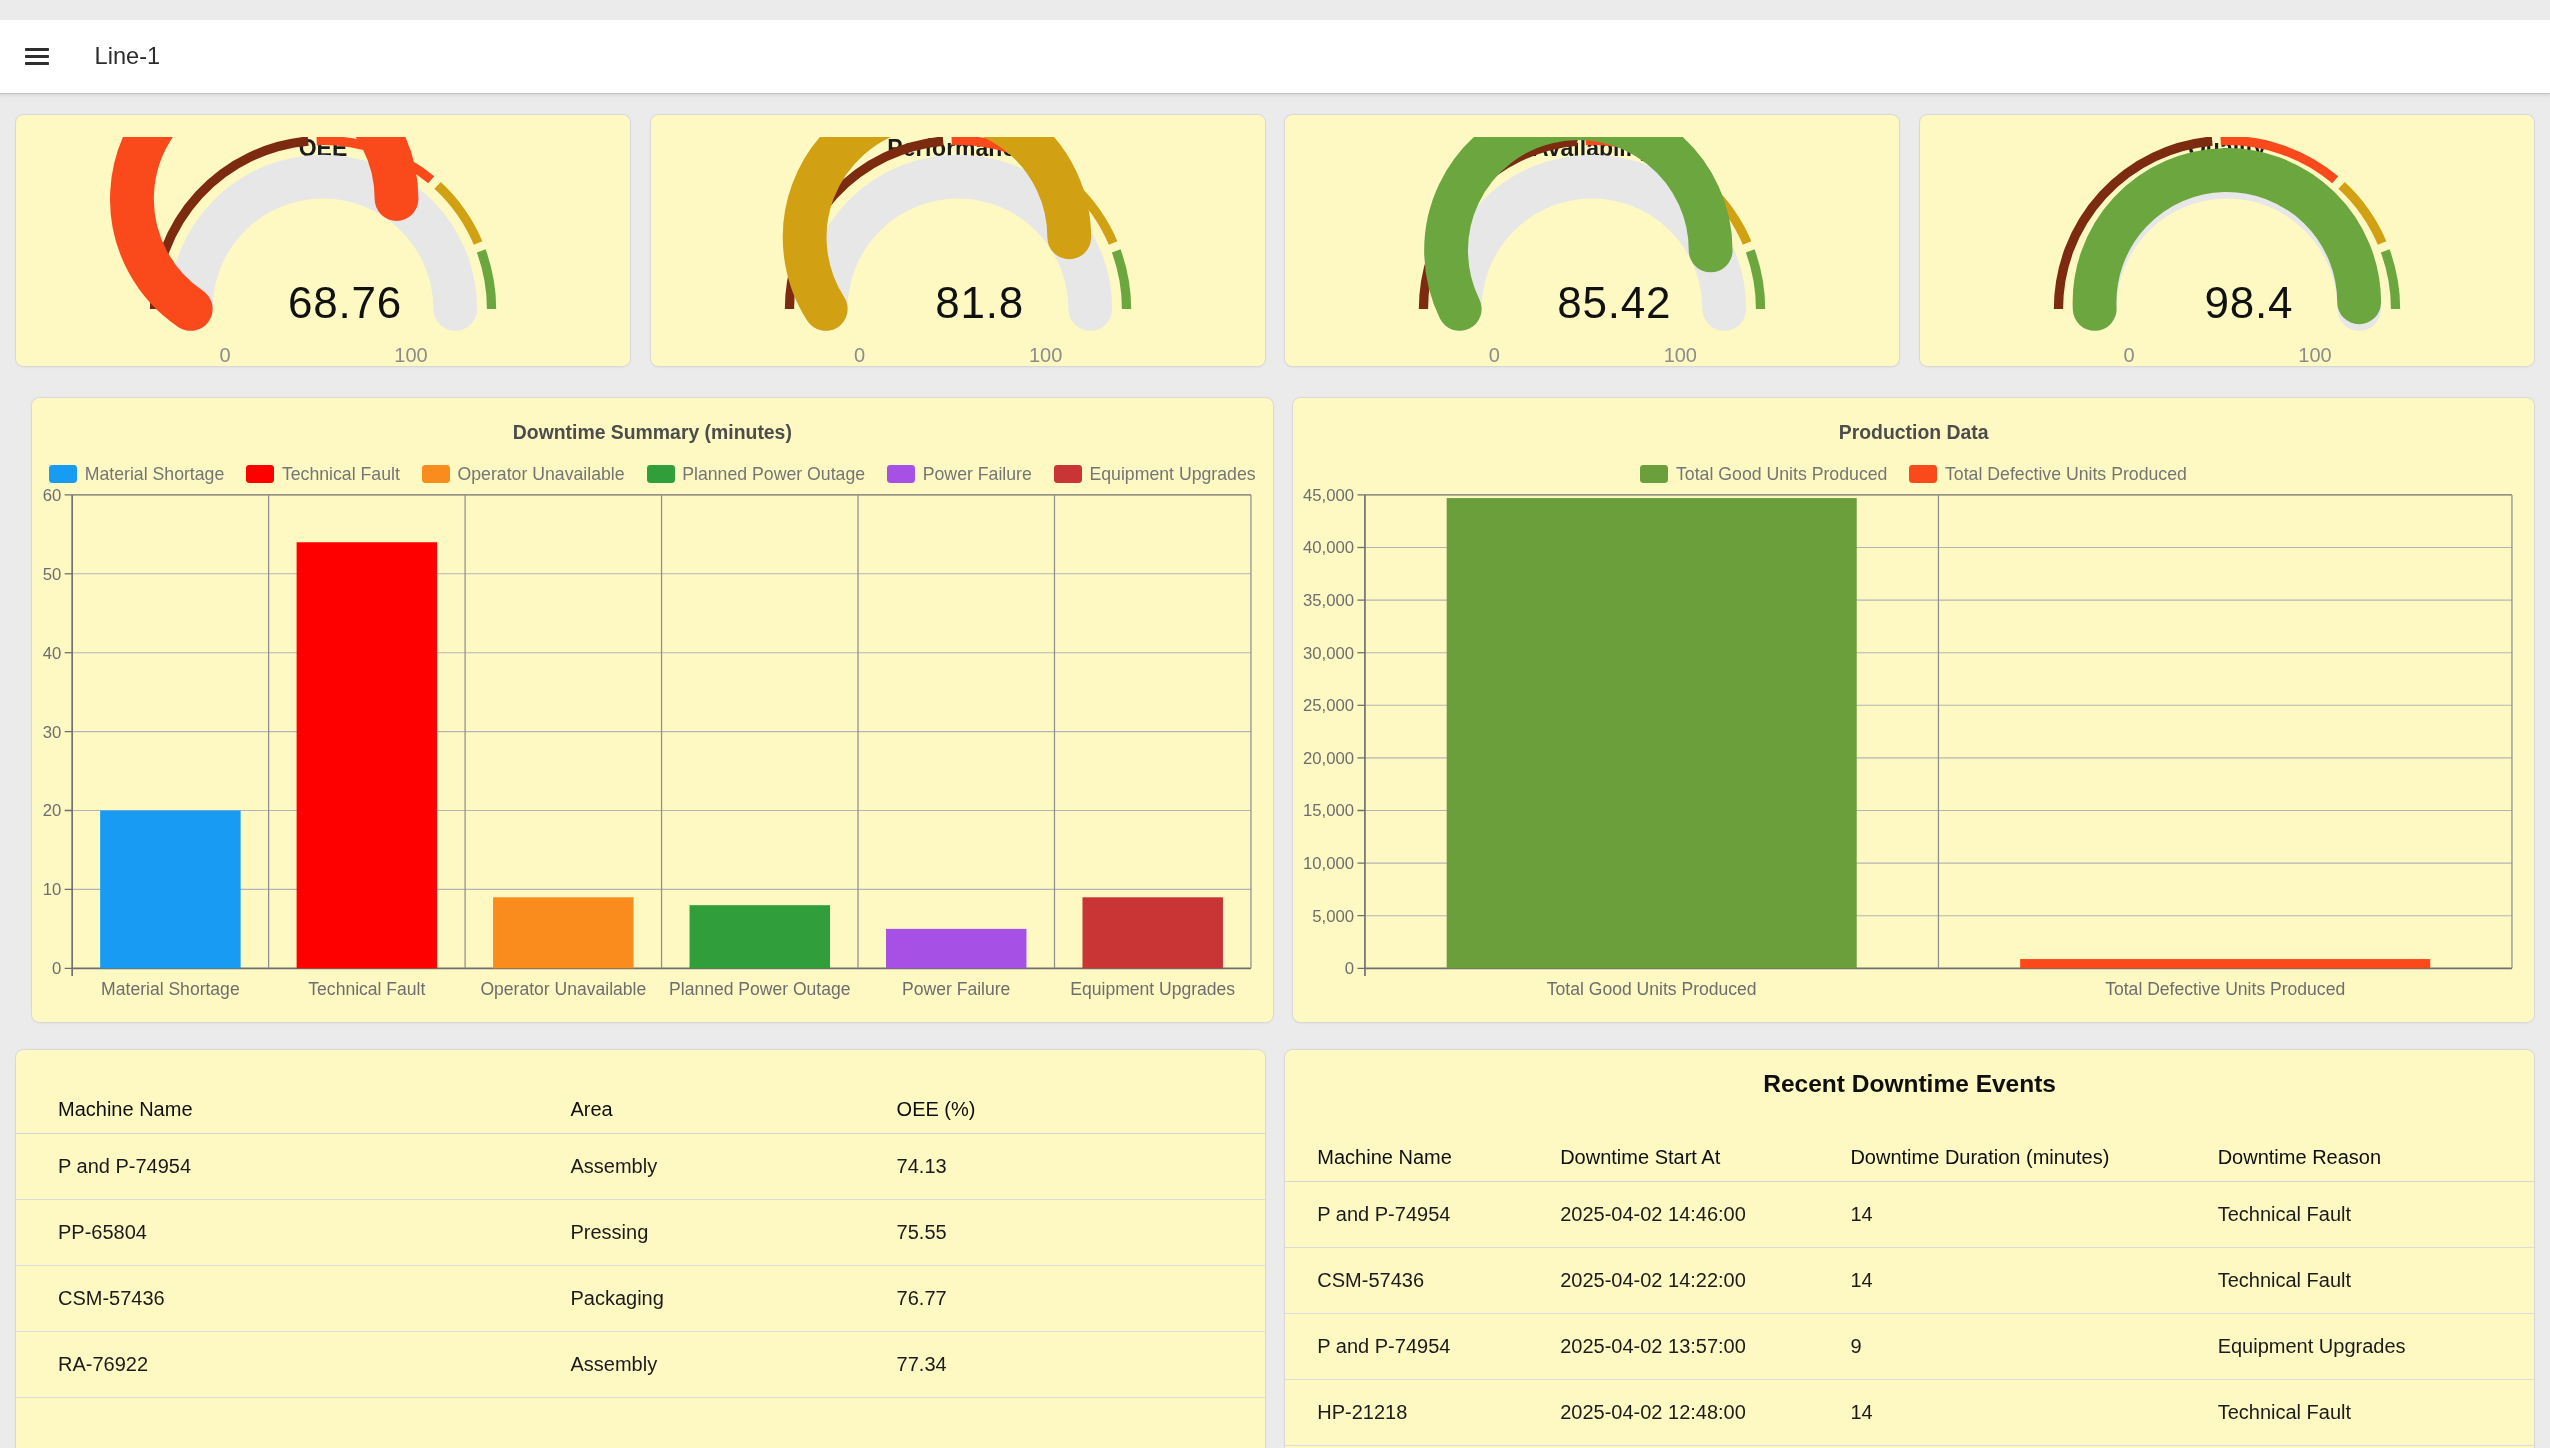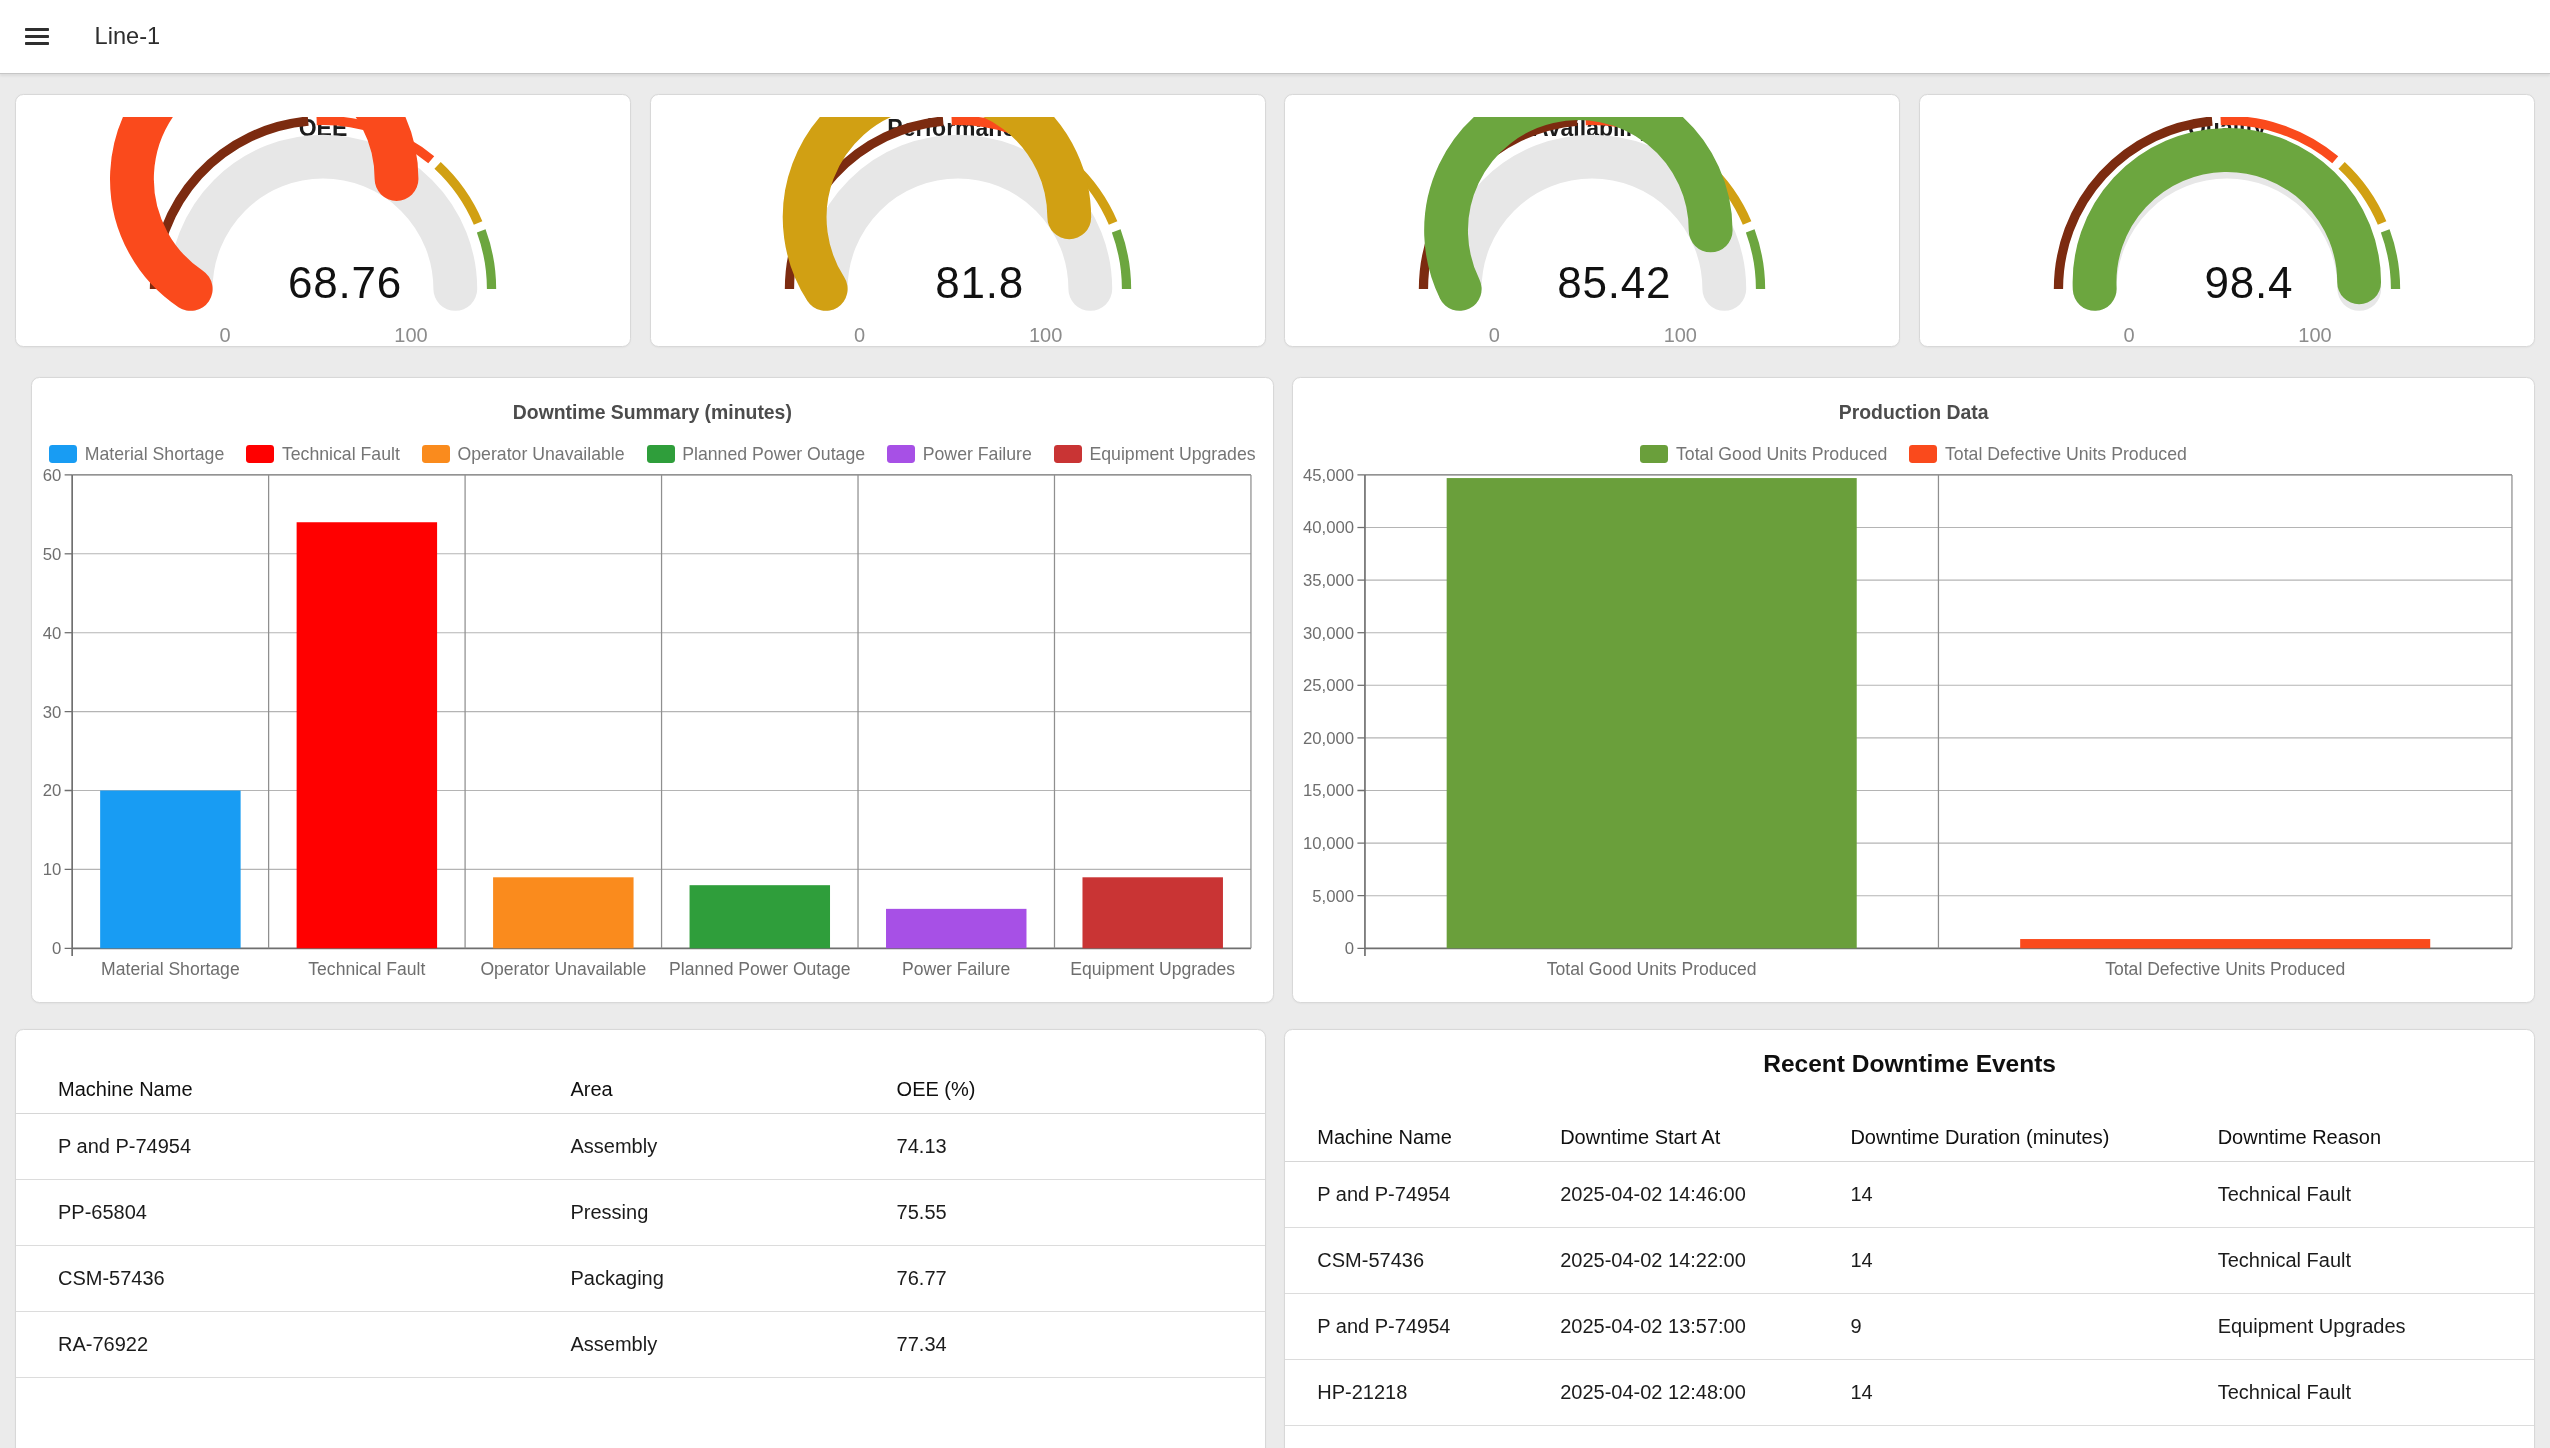--- a/index.html
+++ b/index.html
@@ -1,33 +1,33 @@
 <!DOCTYPE html>
 <html style="font-size:13.5px"><head>
 <meta charset="utf-8">
 <style>
   * { margin:0; padding:0; box-sizing:border-box; }
   html,body { width:2550px; height:1449px; overflow:hidden;
     font-family:"Liberation Sans", sans-serif; background:#ebebeb; }
 
   
   .topbar { height:74px; background:#ffffff; border-bottom:1.7px solid #c6c6c6;
-    box-shadow:0 1.7px 2.5px rgba(0,0,0,0.07); display:flex; align-items:center; position:relative; z-index:5; }
+    box-shadow:0 1.7px 2.5px rgba(0,0,0,0.07); display:flex; align-items:center; position:relative; z-index:5;margin-top:20px; }
   .hamburger { width:23.6px; height:17.7px; margin-left:25px; display:flex; flex-direction:column;
     justify-content:space-between; cursor:pointer; }
   .hamburger span { display:block; height:3.4px; background:#2f2f2f; border-radius:0.8px; }
   .app-title { margin-left:46px; font-size:23.6px; color:#2d2d2d; }
 
   
   .content { padding:20px 15px 0 15px; }
   .row { display:grid; grid-gap:18.6px; }
   .row-gauges { grid-template-columns:repeat(4,1fr); }
   .row-charts { grid-template-columns:1fr 1fr; margin-top:29.5px;padding-left:16px; }
   .row-tables { grid-template-columns:1fr 1fr; margin-top:26px; }
-  .card { background:#ffffff; border:1.3px solid #d8d8d8; border-radius:8.4px;
+  .card { background:#fef9c3; border:1.3px solid #d8d8d8; border-radius:8.4px;
     box-shadow:0 0.8px 1.7px rgba(0,0,0,0.04); position:relative; overflow:hidden; }
 
   
   .gauge-card { height:253px; }
   .gauge-title { margin-top:20px; text-align:center; font-size:23px; font-weight:bold; color:#1c1c1c; }
   .gauge-wrap { position:absolute; left:0; top:22px; width:100%; height:231px; }
   .gauge-svg { position:absolute; left:50%; top:0; transform:translateX(-50%); }
   .gauge-value { position:absolute; left:0; top:141px; width:100%; text-align:center;
     font-size:44px; font-weight:normal; color:#111; letter-spacing:0.8px;padding-left:44px; }
   .gauge-min, .gauge-max { position:absolute; top:207px; transform:translateX(-50%);

